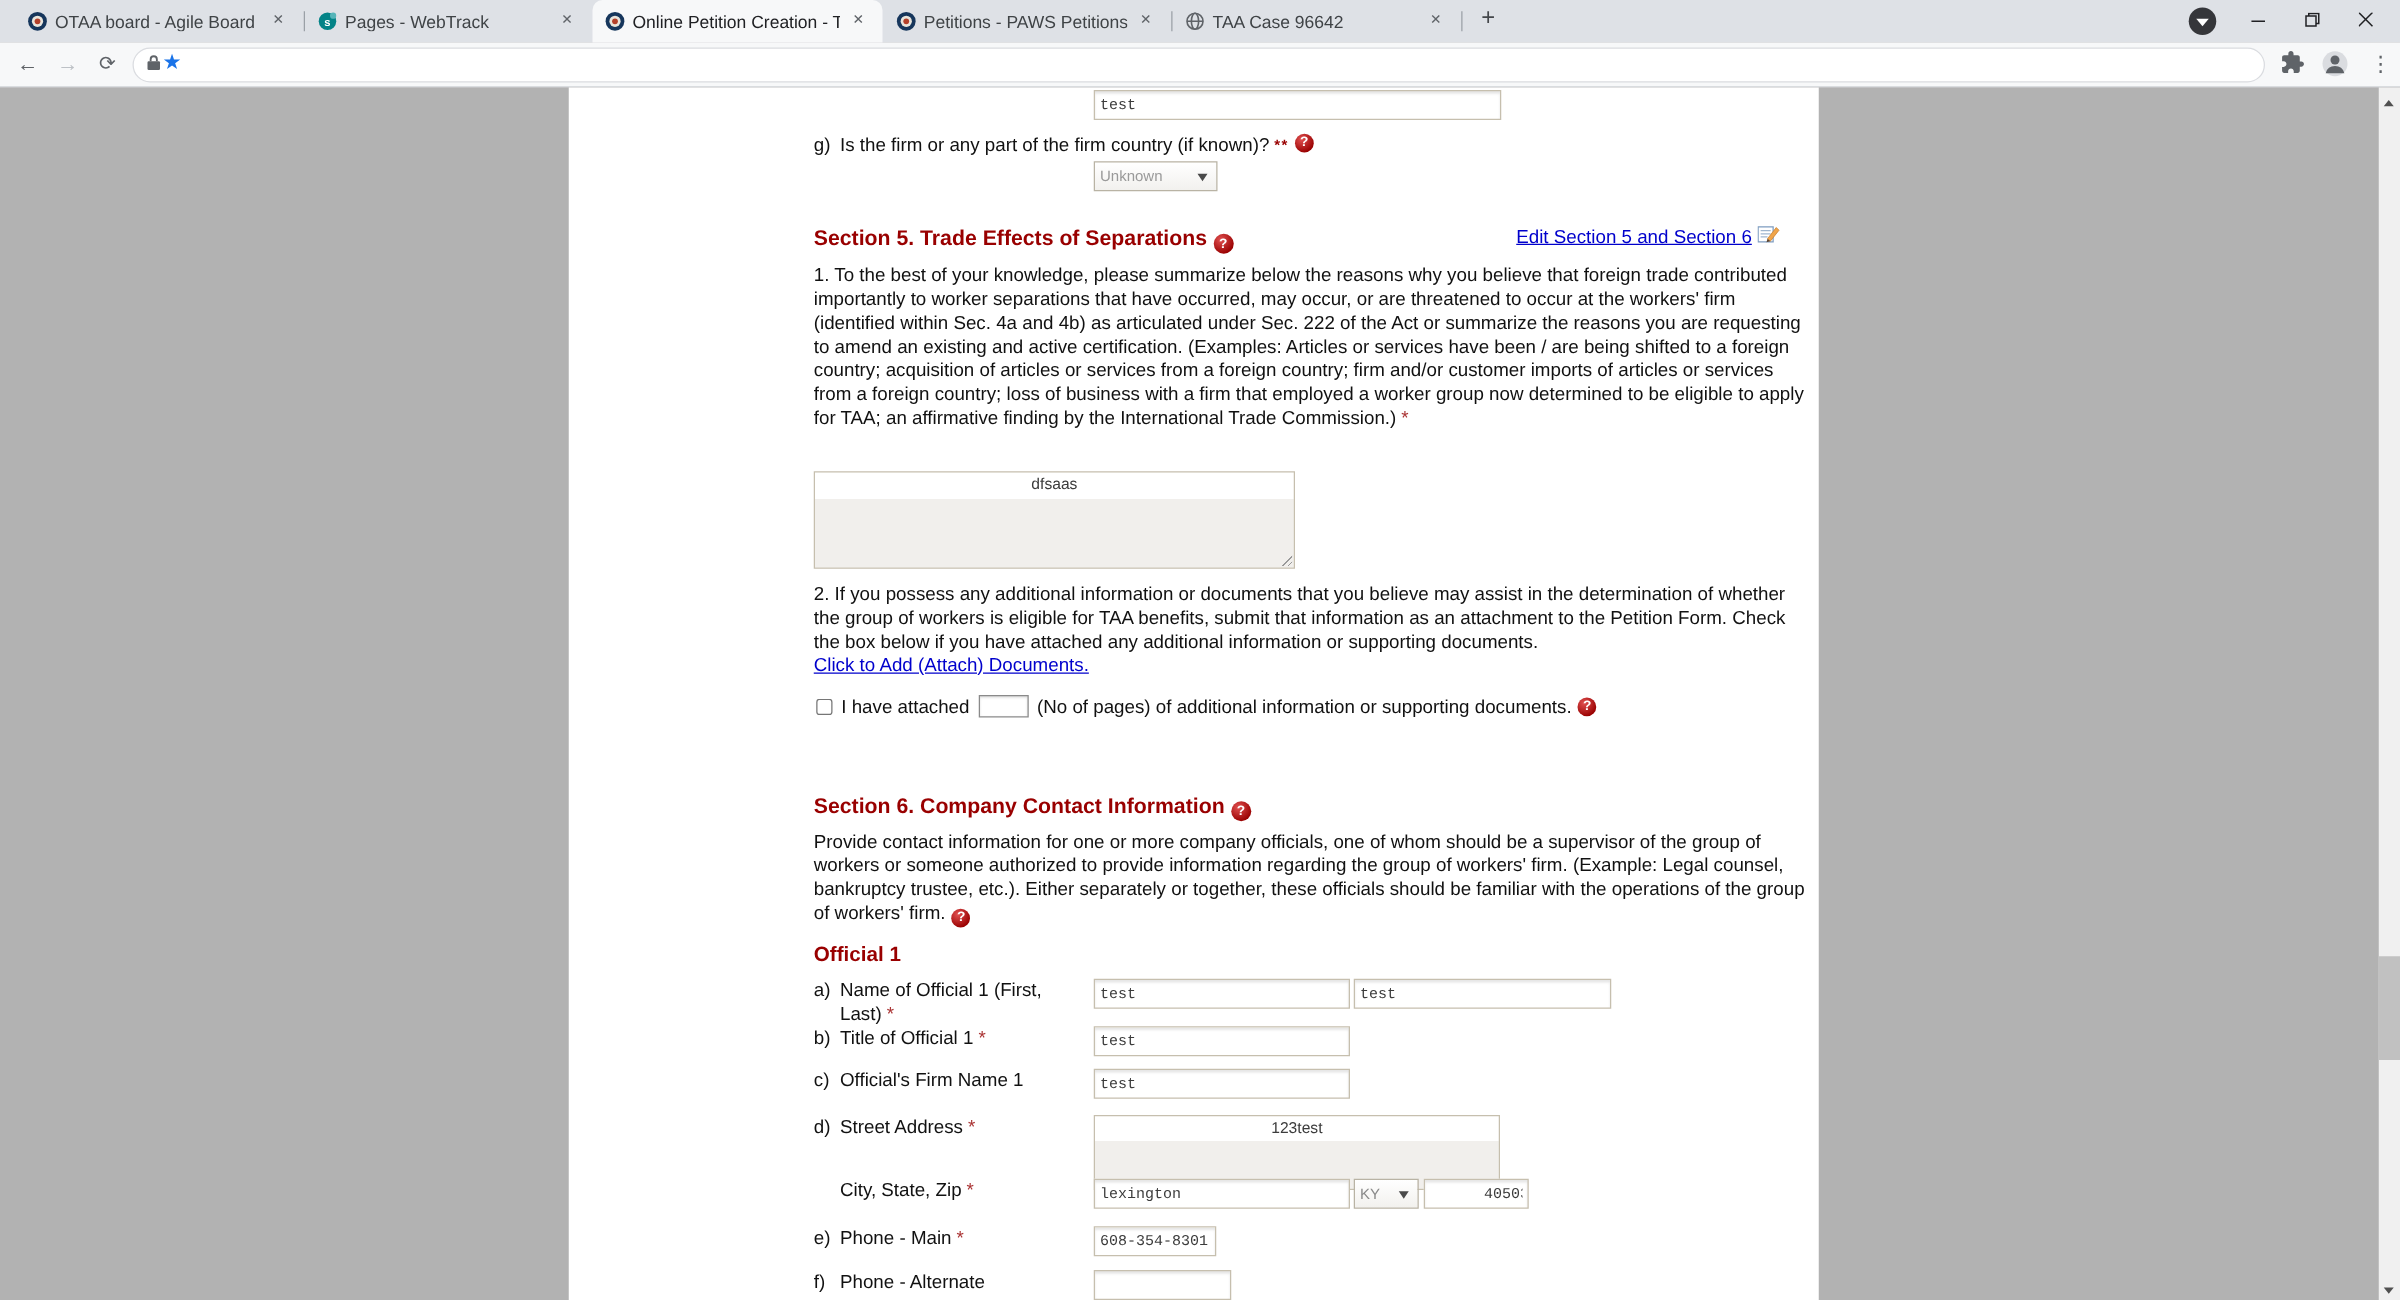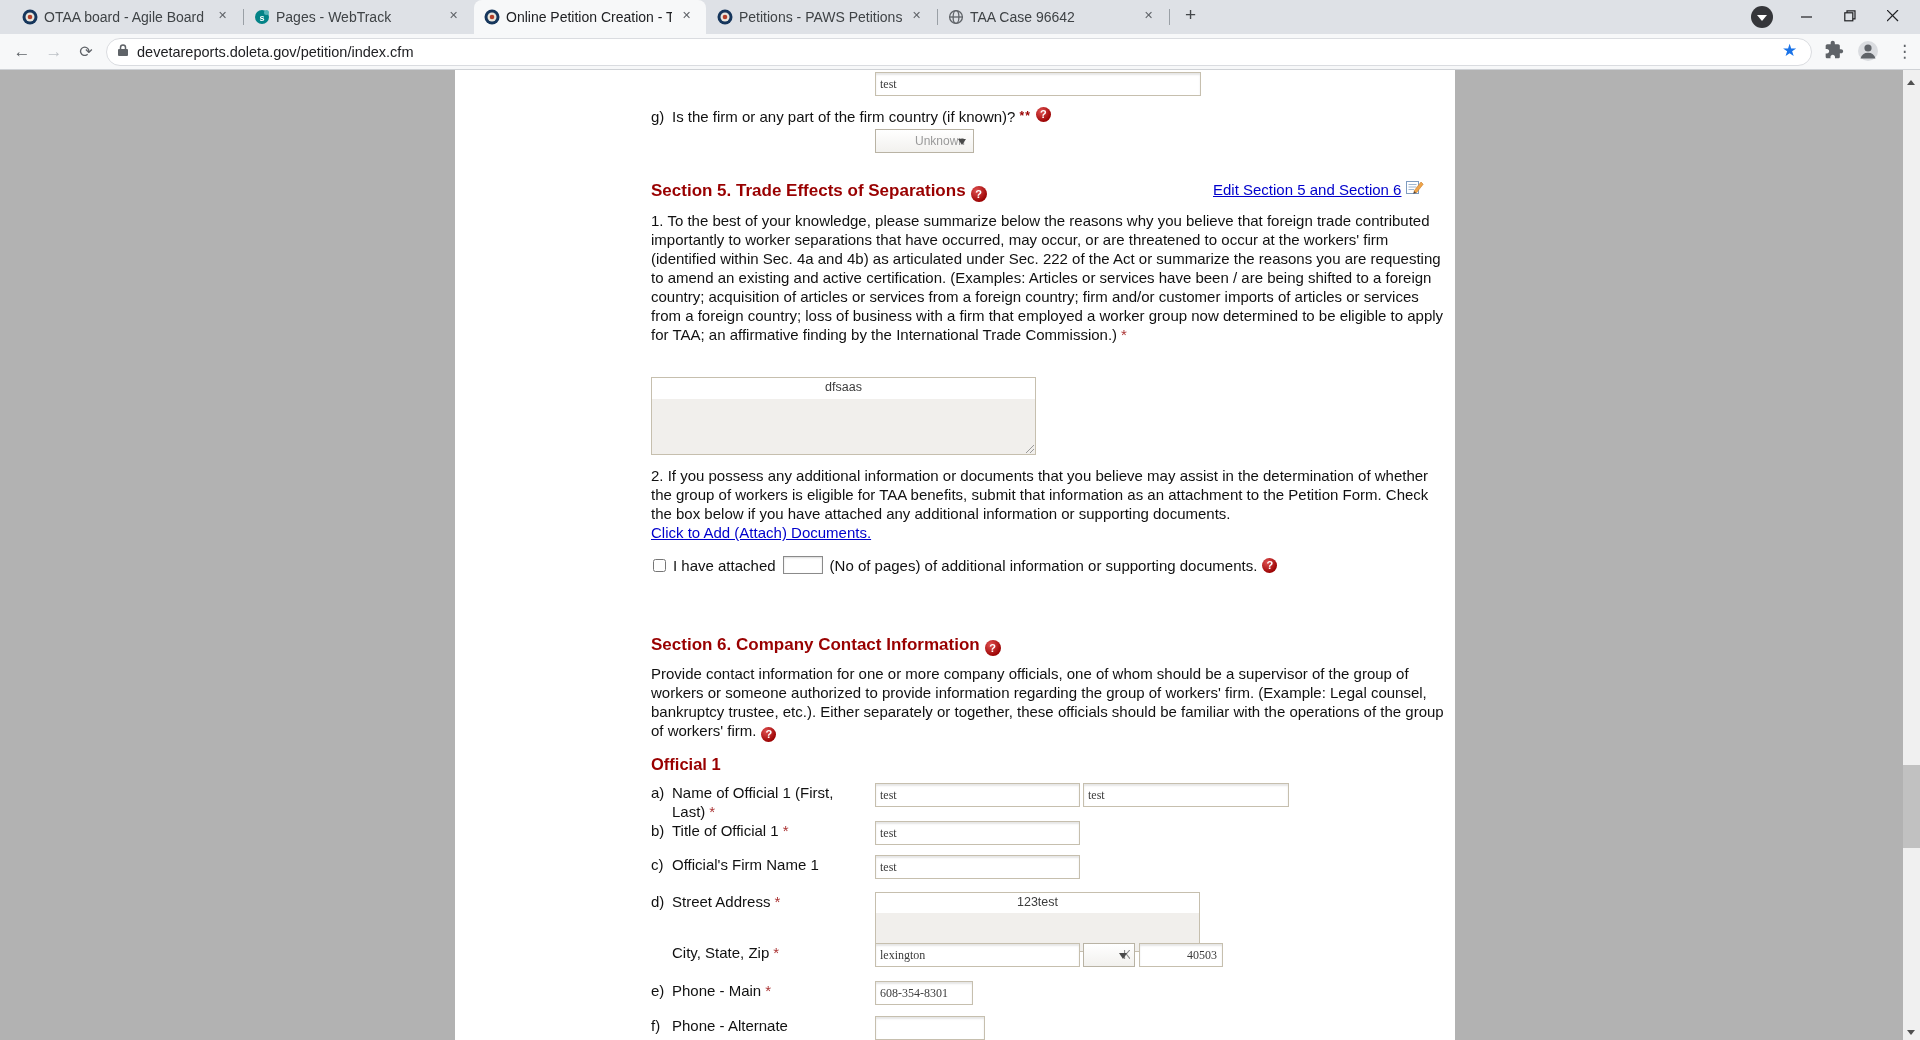--- a/index.html
+++ b/index.html
@@ -46,26 +46,26 @@
   .ptext { font-size:15px; line-height:19px; color:#111111; }
   .sec-title { font-size:17px; font-weight:bold; color:#990000; white-space:nowrap; }
   .official-h { font-size:16.5px; font-weight:bold; color:#990000; }
   .req { color:#aa3333; margin-left:4px; }
   .marker2 { color:#990000; font-weight:bold; font-size:12px; margin-left:4px; letter-spacing:1px; }
   .link { font-size:15px; color:#0000cc; text-decoration:underline; cursor:pointer; white-space:nowrap; }
 
   .help { display:inline-block; width:15px; height:15px; border-radius:50%; background:radial-gradient(circle at 35% 30%, #e05050, #990000 75%); color:#ffffff; font-size:11px; font-weight:bold; text-align:center; line-height:15px; vertical-align:-2px; margin-left:5px; cursor:pointer; }
   .help::after { content:"?"; }
 
-  .inp { border:1px solid #c6bfae; background:#ffffff; box-shadow:inset 0 2px 2px rgba(0,0,0,.10); height:24px; font-size:12px; color:#3c3c3c; padding:0 4px; font-family:Liberation Serif, serif; }
+  .inp { border:1px solid #c6bfae; background:#ffffff; box-shadow:inset 0 2px 2px rgba(0,0,0,.10); height:24px; font-size:12px; color:#3c3c3c; padding:0 4px; font-family:Liberation Mono, monospace; }
   .tarea { border:1px solid #c6bfae; font-size:12.5px; color:#3c3c3c; padding:2px 4px; resize:none; font-family:"Liberation Sans",sans-serif;text-align:center; }
   .grip { position:absolute; right:2px; bottom:2px; width:10px; height:10px; pointer-events:none;
           background:repeating-linear-gradient(135deg, transparent 0 2px, #999999 2px 3px);
           clip-path:polygon(100% 0, 100% 100%, 0 100%); cursor:nwse-resize; }
-  .selwrap { position:relative; display:inline-block; border:1px solid #b9b3a4; background:linear-gradient(#ffffff,#f2f1ee);padding-left:35px; }
+  .selwrap { position:relative; display:inline-block; border:1px solid #b9b3a4; background:linear-gradient(#ffffff,#f2f1ee); }
   .selwrap::after { content:""; position:absolute; right:7px; top:50%; margin-top:-2px; border:4px solid transparent; border-top:6px solid #4a4a4a; pointer-events:none; }
   .selwrap select { appearance:none; -webkit-appearance:none; border:none; background:transparent; width:100%; height:100%; font-size:12px; padding:0 4px; color:#9a9a9a; font-family:"Liberation Sans",sans-serif; }
 
   .frow { position:absolute; left:196px; display:flex; align-items:flex-start; }
   .flabel { width:224px; display:flex; font-size:15px; line-height:19px; color:#111111; flex:0 0 224px; }
   .fpre { width:21px; flex:0 0 21px; }
   .ftext { width:183px; }
   .gap3 { margin-left:3px; }
   .gap4 { margin-left:4px;padding-left:47px; }
 
@@ -178,21 +178,20 @@
     <div class="nav-btn nav-fwd"></div>
     <div class="nav-btn nav-reload"></div>
 
     <div class="omnibox">
       <span>
         <svg width="12" height="14">
             <rect x="1" y="6" width="10" height="7" rx="1" fill="#5f6368"></rect>
             <path d="M3.5 6V4.5a2.5 2.5 0 0 1 5 0V6" fill="none" stroke="#5f6368" stroke-width="1.5"></path>
           </svg>
       </span>
-      <span class="url">devetareports.doleta.gov/petition/index.cfm</span>
       <span class="star"></span>
     </div>
 
     <div class="tb-icon" style="left:1824px;">
       <svg width="20" height="20" viewBox="0 0 24 24">
           <path fill="#5f6368" d="M20.5 11H19V7c0-1.1-.9-2-2-2h-4V3.5C13 2.12 11.88 1 10.5 1S8 2.12 8 3.5V5H4c-1.1 0-1.99.9-1.99 2v3.8H3.5c1.49 0 2.7 1.21 2.7 2.7s-1.21 2.7-2.7 2.7H2V20c0 1.1.9 2 2 2h3.8v-1.5c0-1.49 1.21-2.7 2.7-2.7 1.49 0 2.7 1.21 2.7 2.7V22H17c1.1 0 2-.9 2-2v-4h1.5c1.38 0 2.5-1.12 2.5-2.5S21.88 11 20.5 11z"></path>
         </svg>
     </div>
     <div class="tb-icon" style="left:1857px;">
       <svg width="22" height="22">

